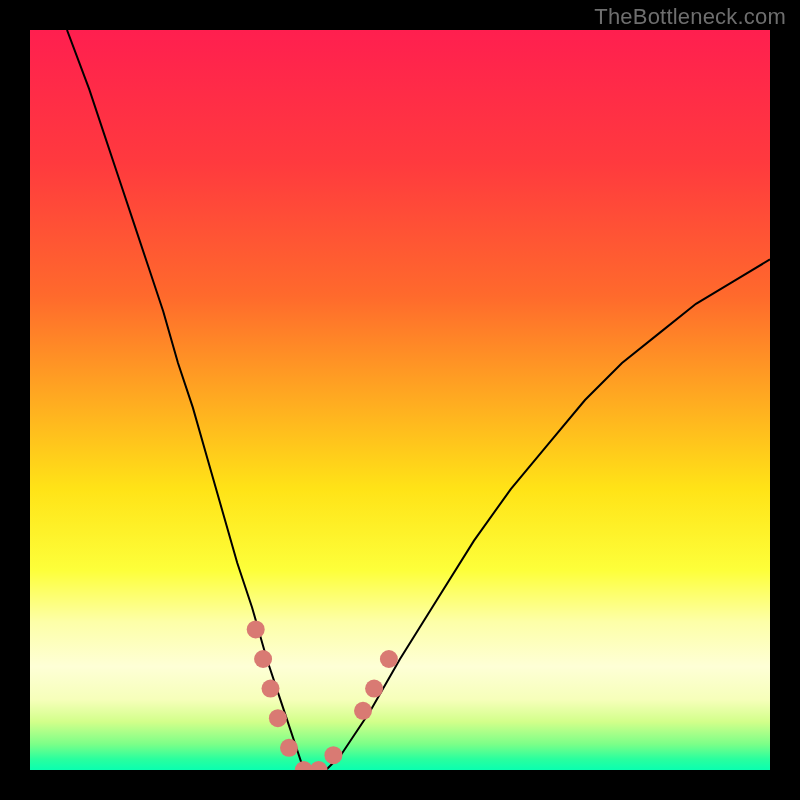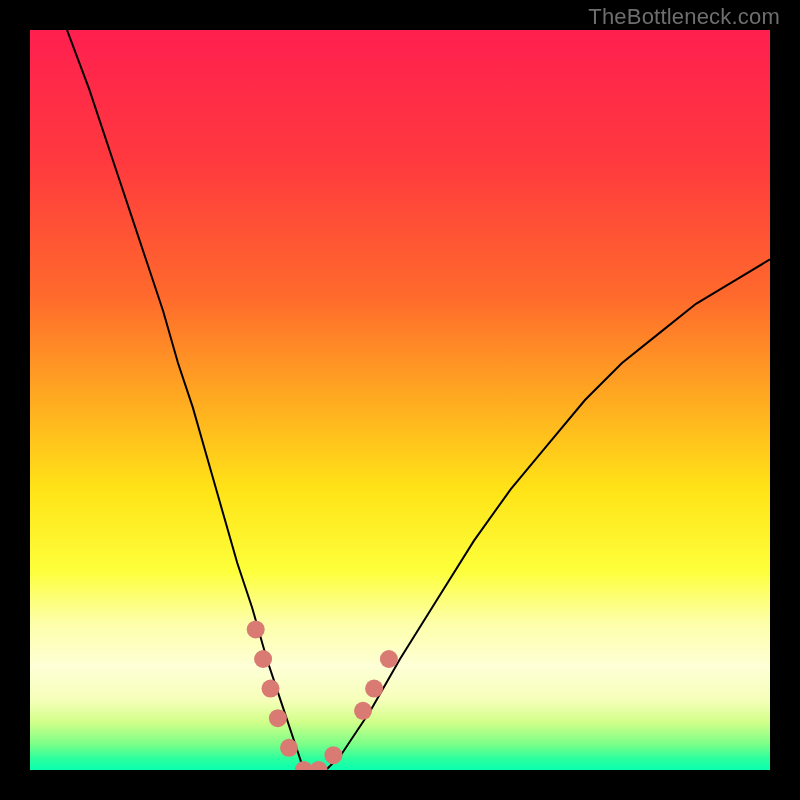--- a/index.html
+++ b/index.html
@@ -13,21 +13,21 @@
   }
   .frame {
     position: relative;
     width: 800px;
     height: 800px;
     background: #000;
   }
   .attribution {
     position: absolute;
     top: 4px;
-    right: 20px;
+    right: 14px;
     color: #6e6e6e;
     font-size: 22px;
     font-weight: 500;
     letter-spacing: 0.2px;
     z-index: 5;
     margin-left: 8px;
   }
   .plot-area {
     position: absolute;
     left: 30px;

